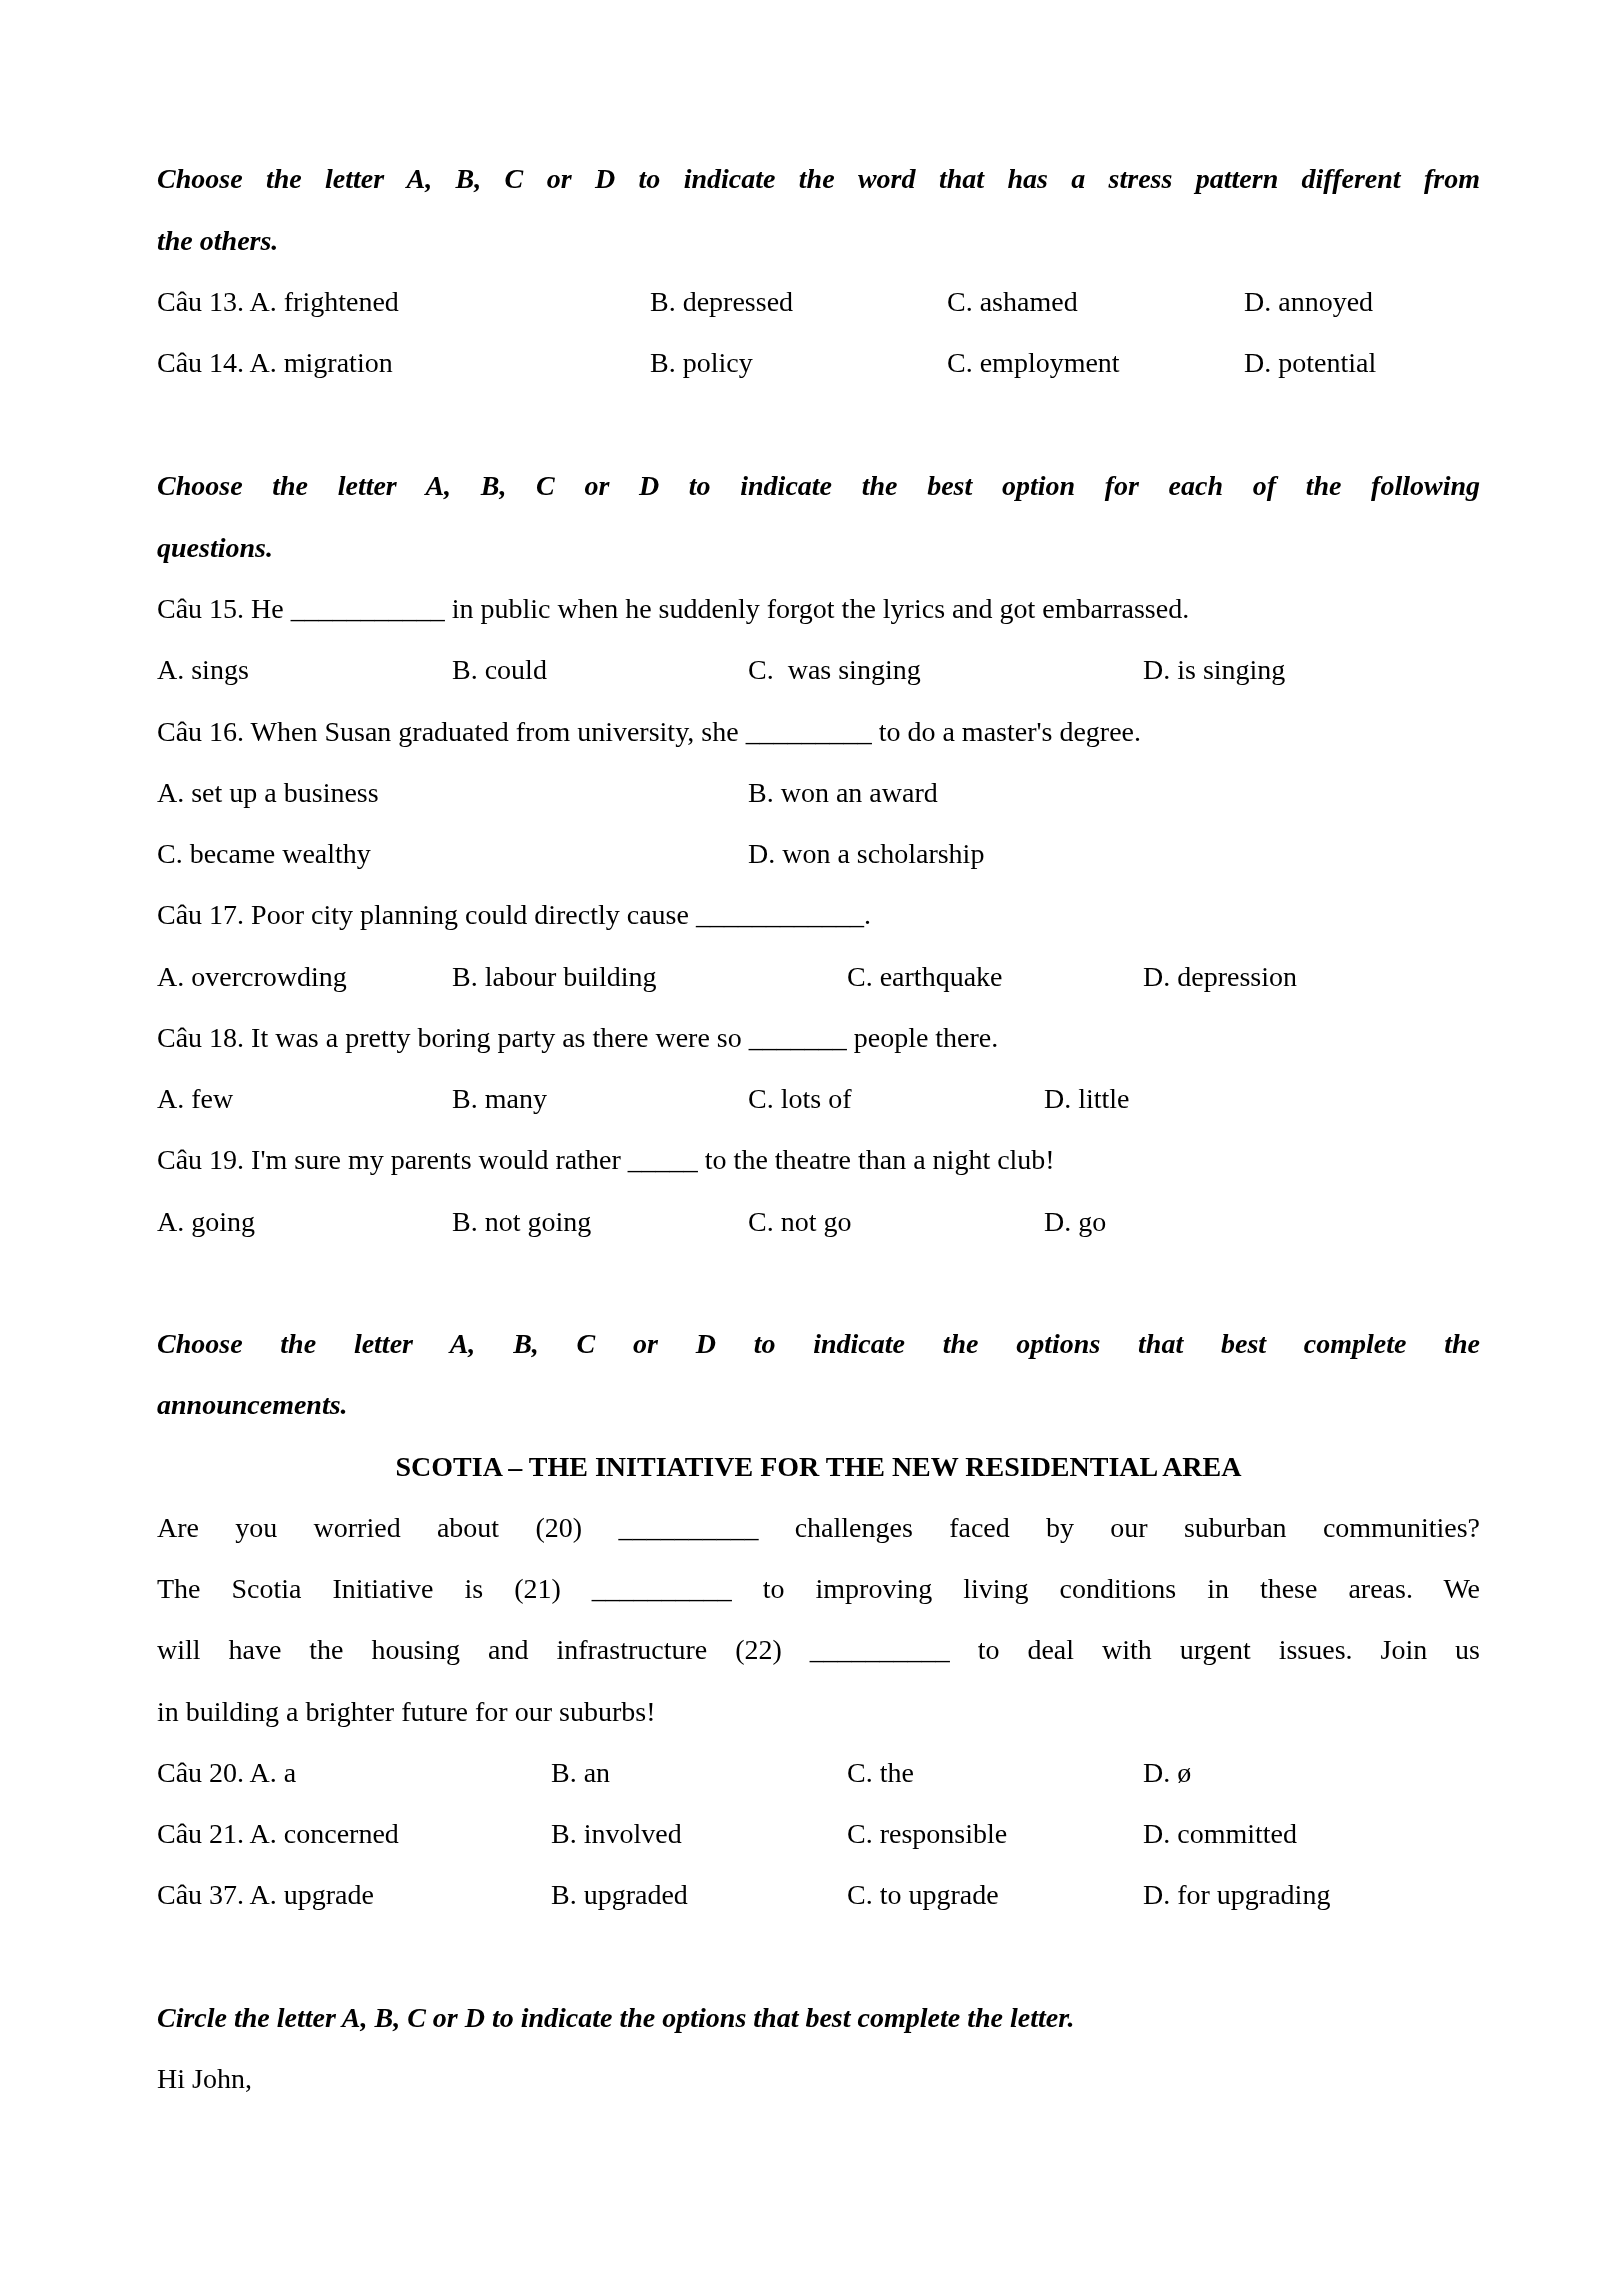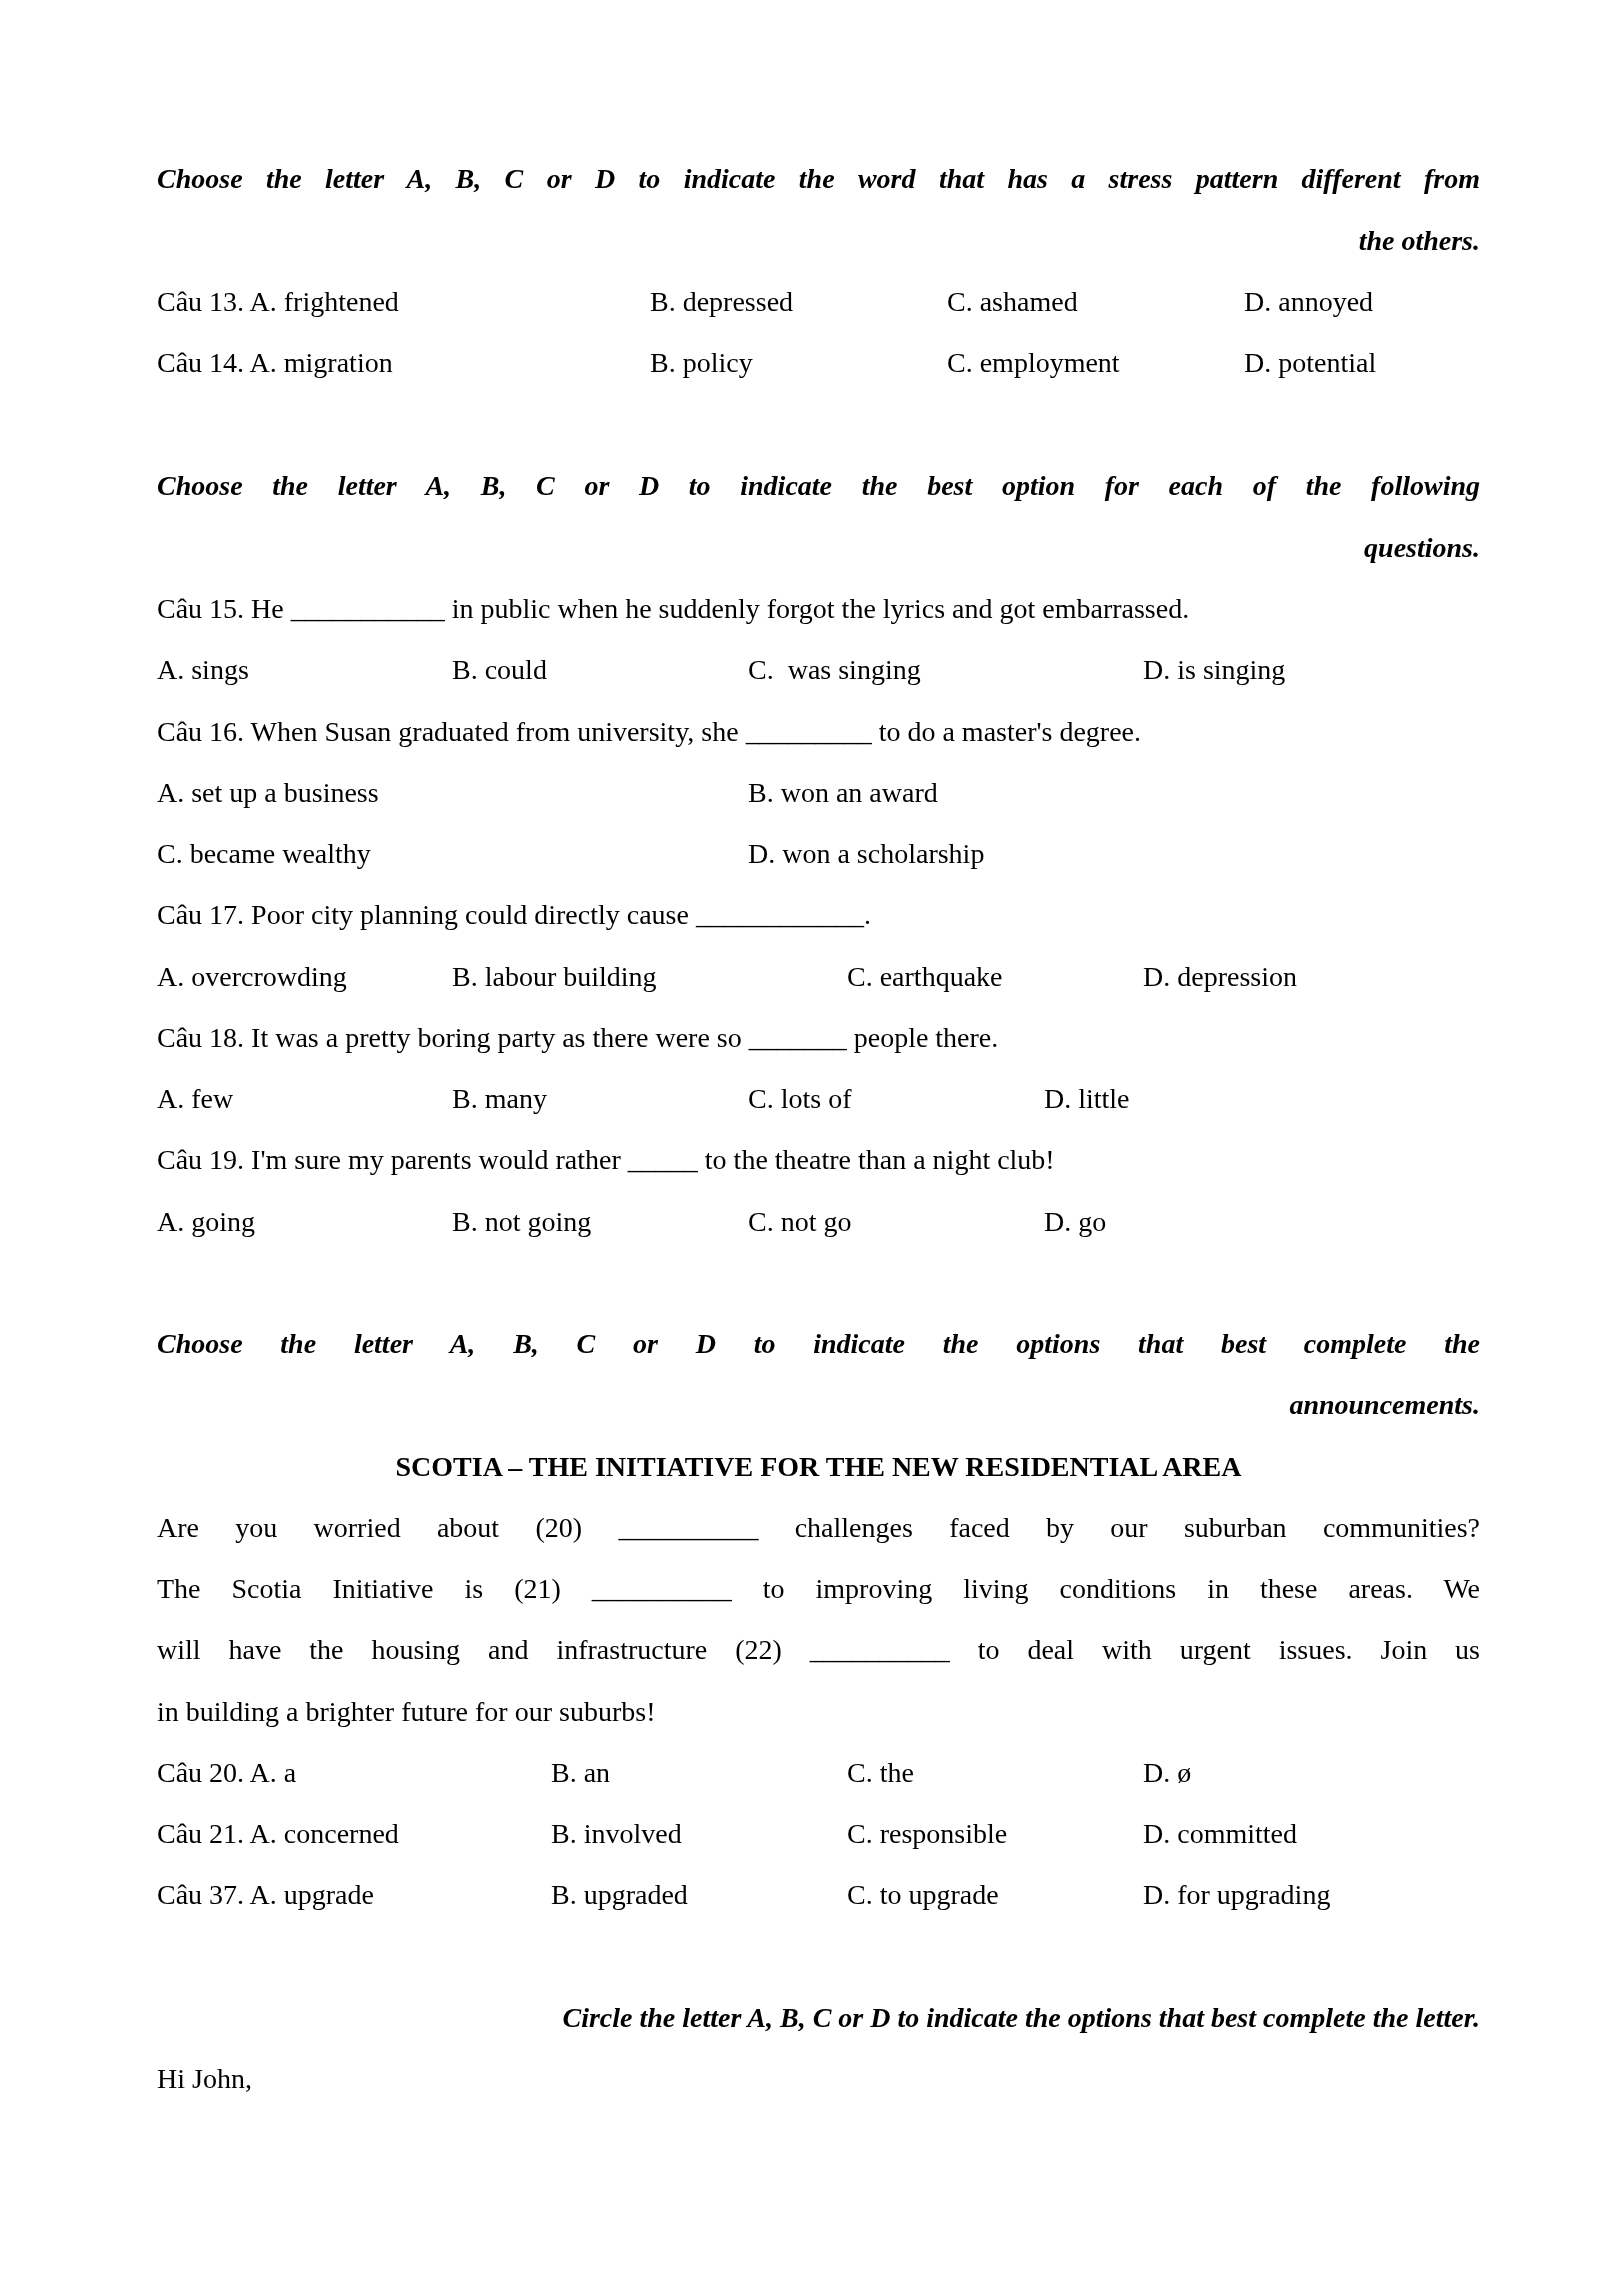--- a/index.html
+++ b/index.html
@@ -1,21 +1,21 @@
 <!DOCTYPE html>
 <html style="font-size:12.6px"><head>
 <meta charset="utf-8">
 <style>
   html, body { margin: 0; padding: 0; background: #ffffff; }
   body { width: 1623px; height: 2295px; position: relative; overflow: hidden;
          font-family: "Liberation Serif", "DejaVu Serif", serif; color: #000; }
   .page { position: absolute; left: 0; top: 0; width: 1623px; height: 2295px; }
   .line { position: absolute; left: 157px; width: 1323px; height: 61px; line-height: 61px;
           font-size: 28px; white-space: nowrap; }
-  .instr { font-weight: bold; font-style: italic; text-align: right; }
+  .instr { font-weight: bold; font-style: italic; }
   .justify { text-align: justify; text-align-last: justify; white-space: normal; overflow: hidden; }
   .center { text-align: center; font-weight: bold; }
   .opt { position: absolute; top: 0; }
 </style>
 </head>
 <body>
 
 <div class="page">
 
   <div class="line instr justify" style="top:148px">Choose the letter A, B, C or D to indicate the word that has a stress pattern different from</div>

